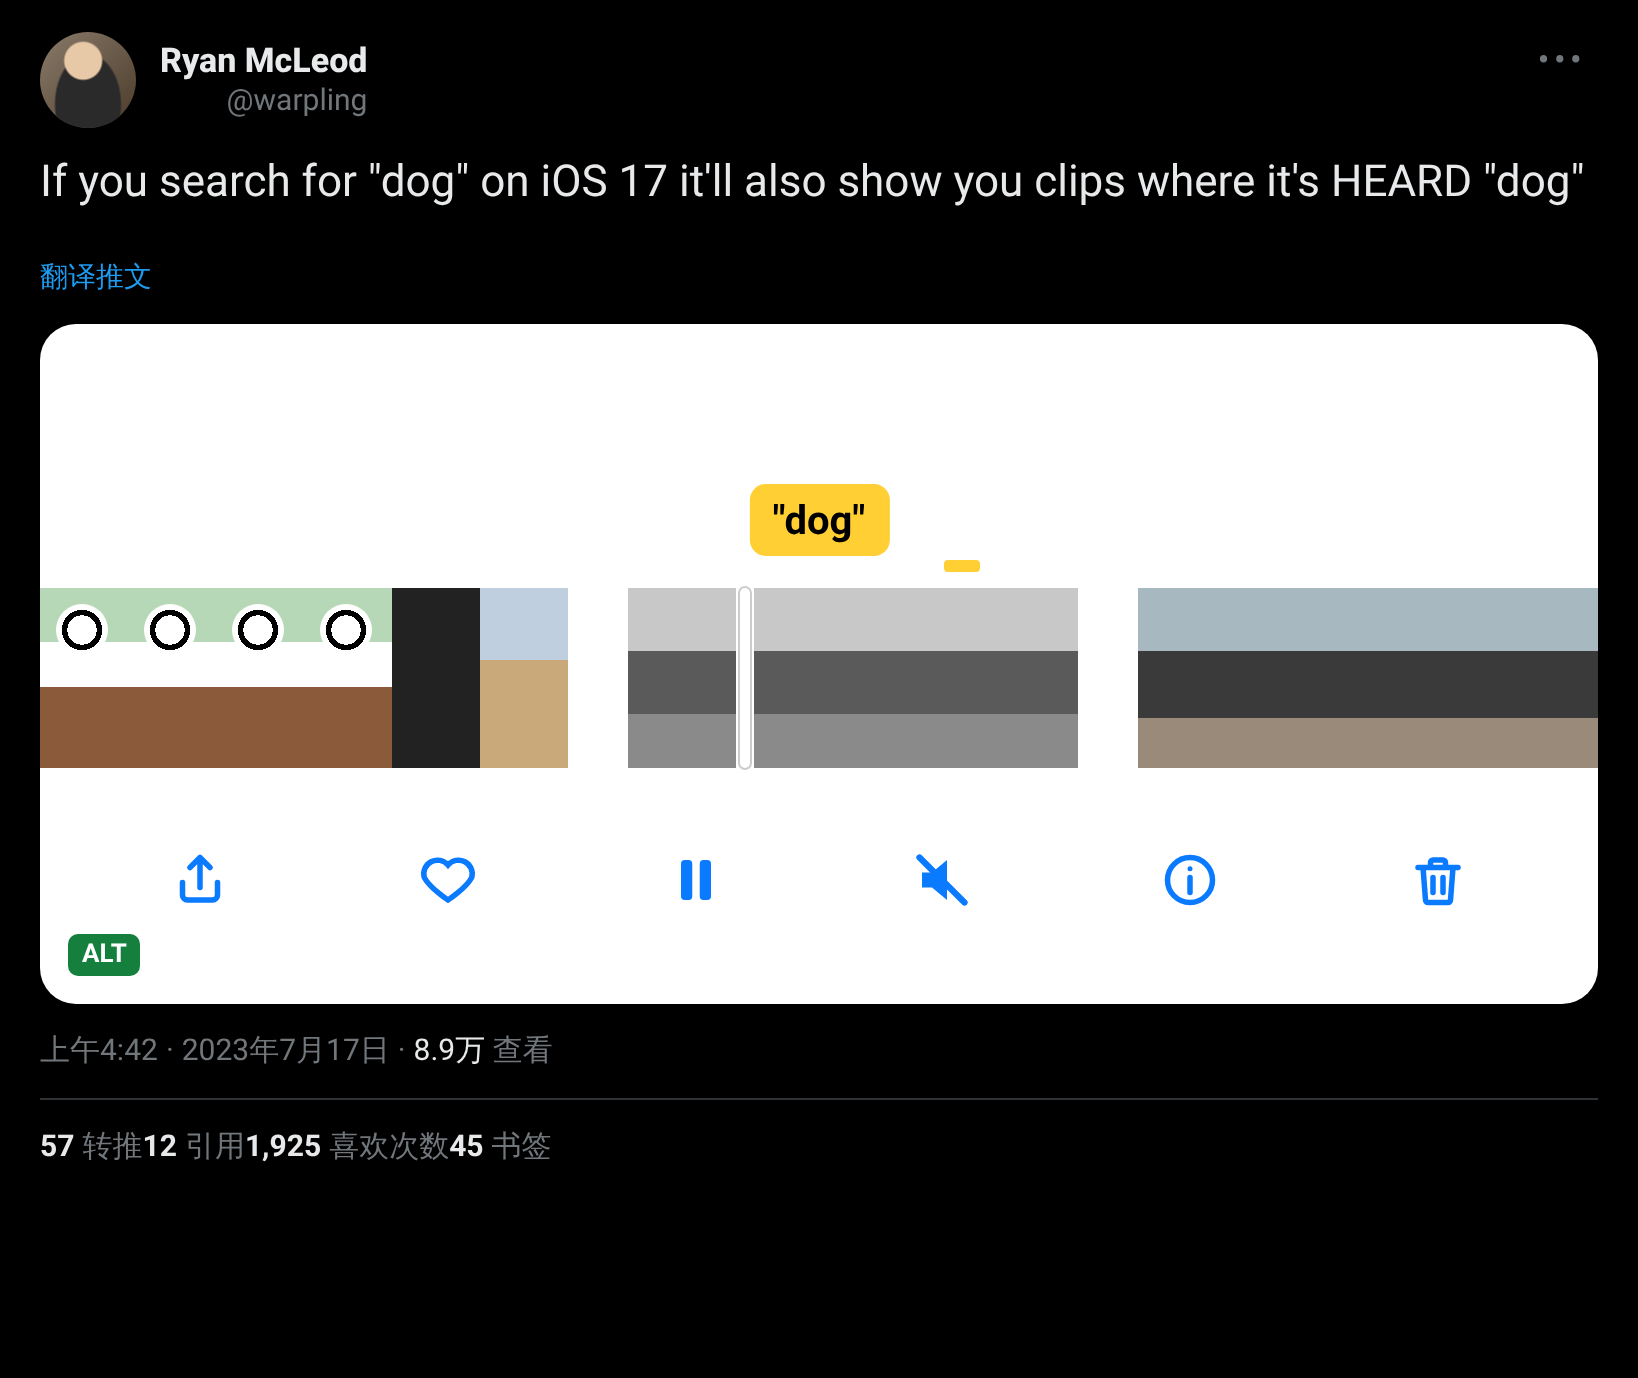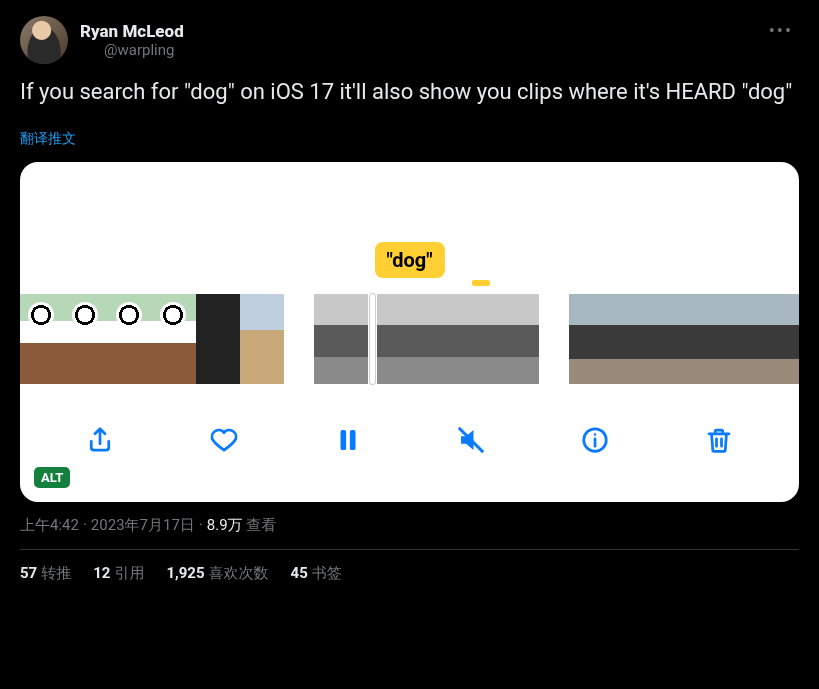--- a/index.html
+++ b/index.html
@@ -11,20 +11,21 @@
     overflow: hidden;
     color: #e7e9ea;
   }
   .tweet {
     padding: 16px 20px 12px 20px;
   }
   .header {
     display: flex;
     align-items: flex-start;
     justify-content: space-between;
+    text-align: right;
   }
   .header-left { display: flex; gap: 12px; }
   .avatar {
     width: 48px; height: 48px; border-radius: 50%;
     background: linear-gradient(135deg,#8a7a6a 0%, #4a3a2a 100%);
     position: relative; overflow: hidden; flex-shrink: 0;
   }
   .avatar::after{
     content:""; position:absolute; inset:0;
     background:
@@ -135,21 +136,20 @@
   }
   .meta-row .sep{ margin:0 4px;}
   .views-count{ color:#e7e9ea; font-weight:400;}
   .divider{
     border:none;
     border-top:1px solid #2f3336;
     margin-top: 14px;
   }
   .stats-row{
     display:flex;
-    gap: 22px;
     margin-top: 14px;
     font-size: 15px;
     color:#71767b;
   }
   .stat .num{ color:#e7e9ea; font-weight:700; margin-right:4px;}
   .stat{ cursor:pointer;}
 </style>
 </head>
 <body>
 

